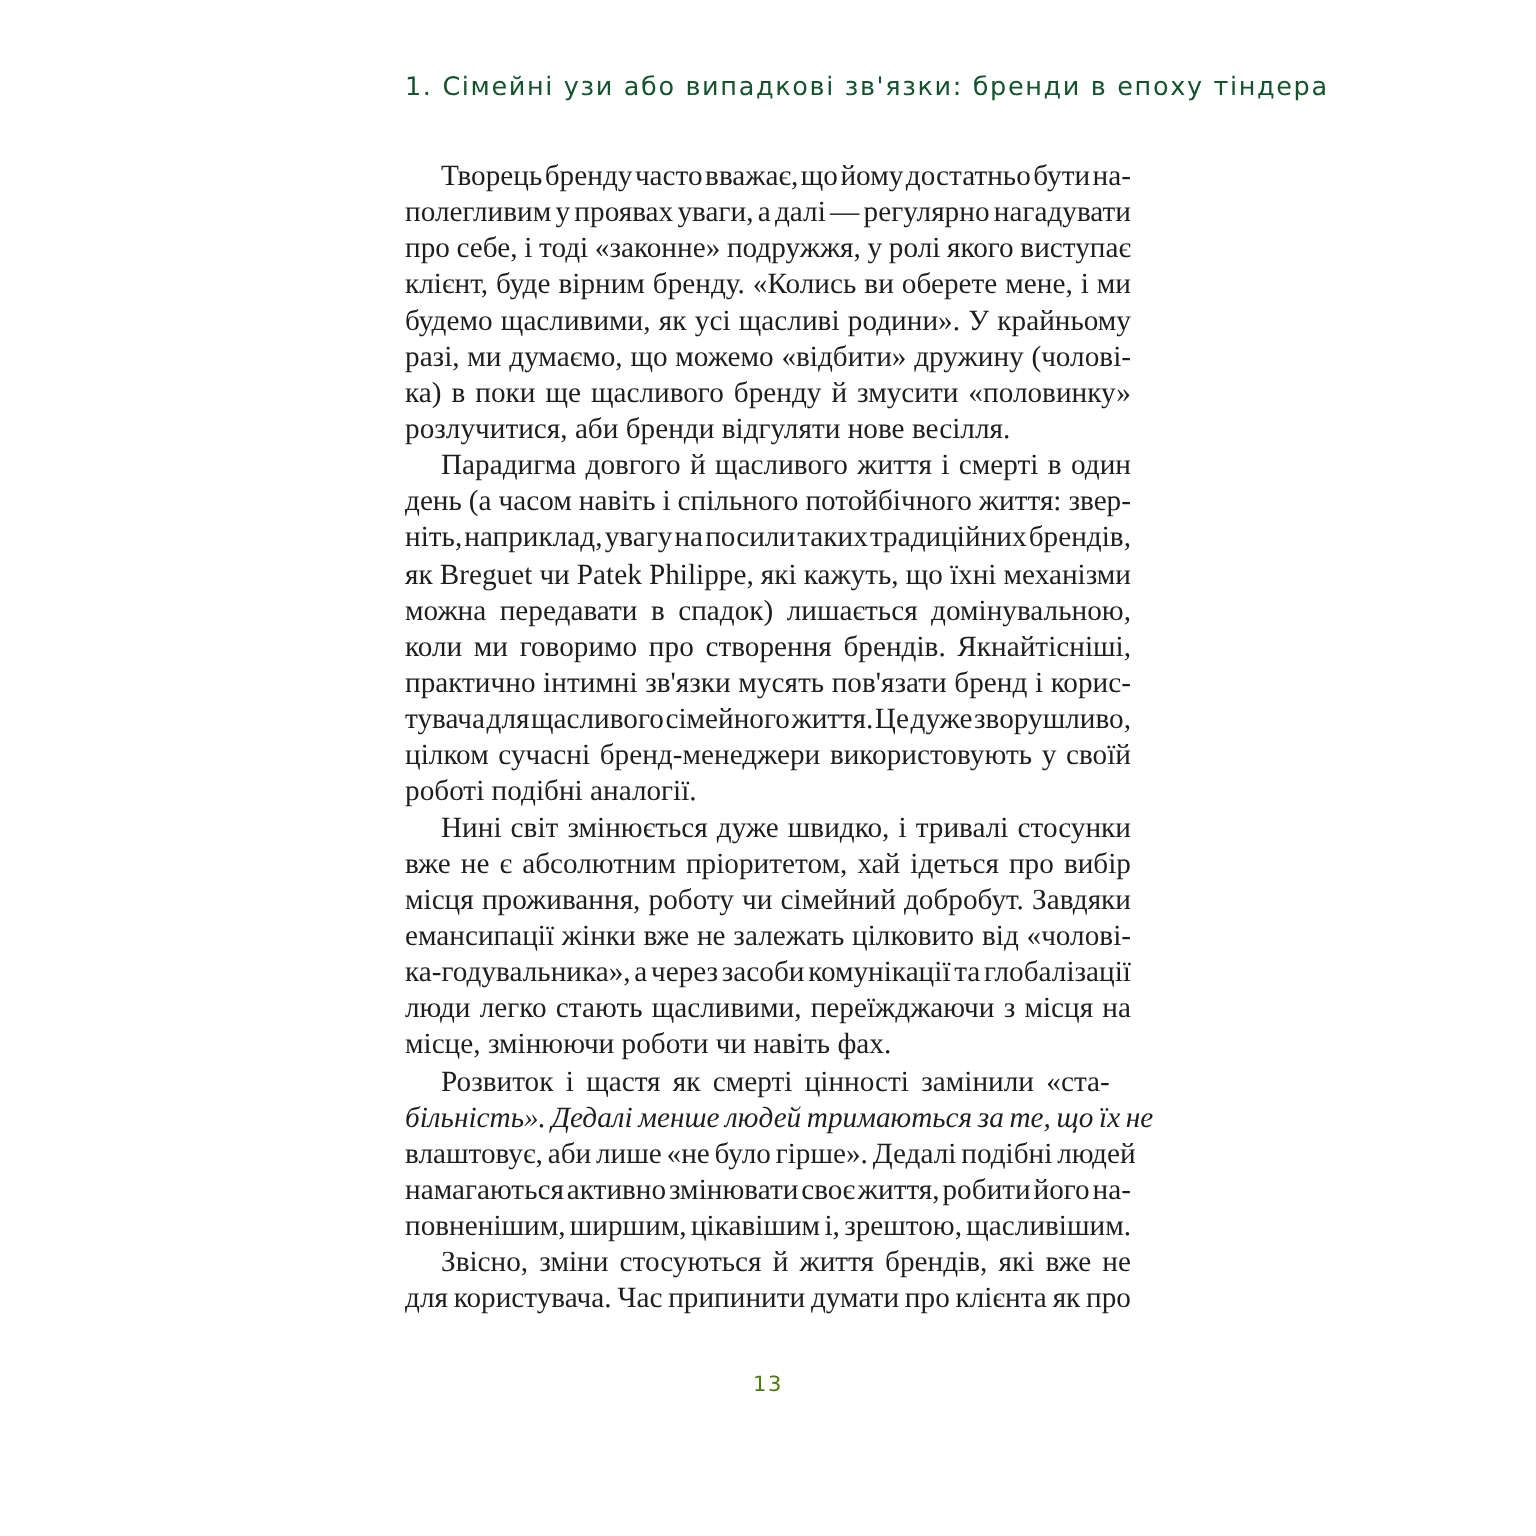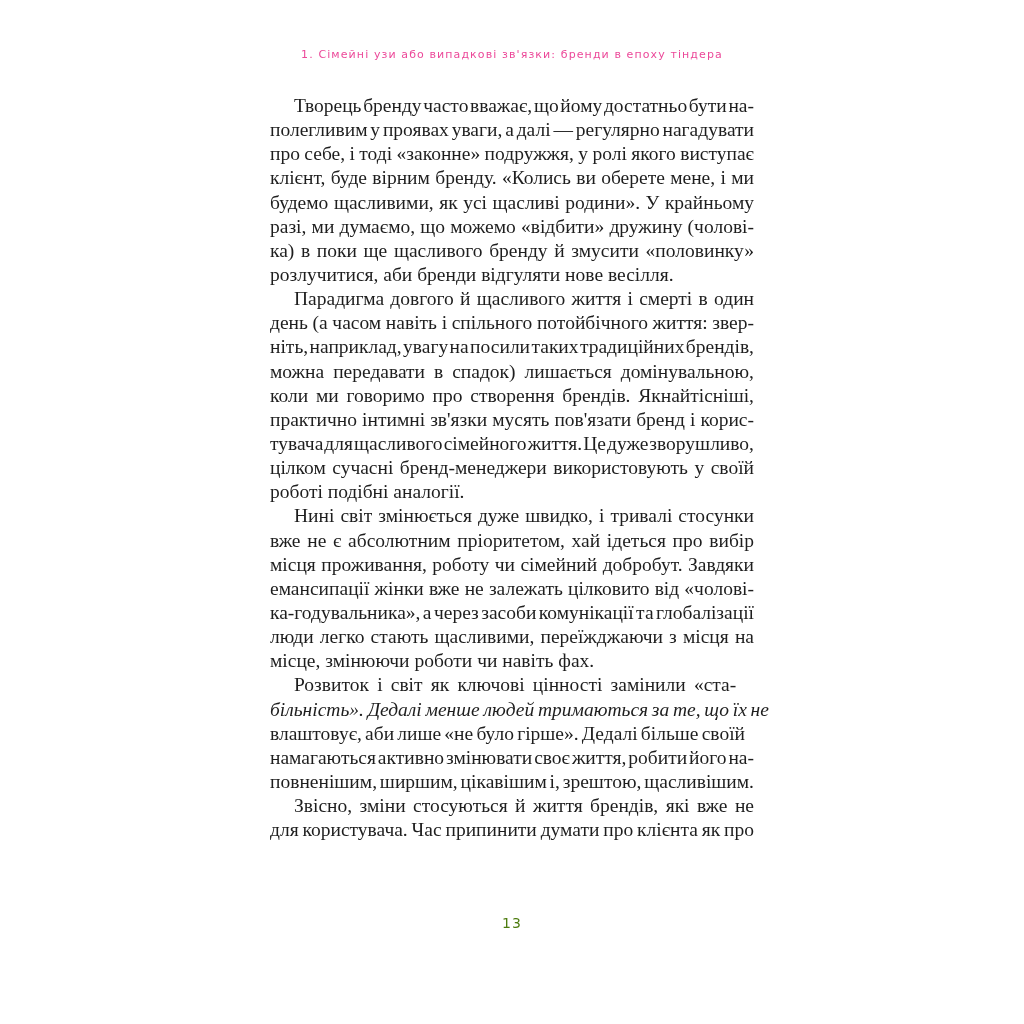--- a/index.html
+++ b/index.html
@@ -5,27 +5,27 @@
   html, body { margin: 0; padding: 0; background: #ffffff; }
   body { width: 1024px; height: 1024px; position: relative; overflow: hidden; }
   .page {
     position: absolute; left: 0; top: 0; width: 1024px; height: 1024px;
     background: #ffffff;
   }
   .running-head {
     position: absolute; top: 48px; left: 270px; width: 484px;
     text-align: center;
     font-family: "DejaVu Sans", sans-serif;
-    font-size: 11px;
+    font-size: 17px;
     letter-spacing: 1.1px;
-    color: #ec4899;
+    color: #14532d;
     white-space: nowrap;
   }
   .body-text {
-    position: absolute; top: 94px; left: 270px; width: 484px;
+    position: absolute; top: 106px; left: 270px; width: 484px;
     font-family: "Liberation Serif", serif;
     font-size: 19.5px;
     line-height: 24.15px;
     color: #1e1e1e;
   }
   .line {
     display: block;
     white-space: nowrap;
     text-align: justify;
     text-align-last: justify;
@@ -58,42 +58,43 @@
       <span class="line" style="white-space: nowrap; display: block; word-spacing: 0.660714px; text-align: left; text-align-last: left;">будемо щасливими, як усі щасливі родини». У крайньому</span>
       <span class="line" style="white-space: nowrap; display: block; word-spacing: 0.285714px; text-align: left; text-align-last: left;">разі, ми думаємо, що можемо «відбити» дружину (чолові-</span>
       <span class="line" style="white-space: nowrap; display: block; word-spacing: 1.7832px; text-align: left; text-align-last: left;">ка) в поки ще щасливого бренду й змусити «половинку»</span>
       <span class="line last">розлучитися, аби бренди відгуляти нове весілля.</span>
     </div>
 
     <div>
       <span class="line indent" style="white-space: nowrap; display: block; word-spacing: 1.39062px; text-align: left; text-align-last: left;">Парадигма довгого й щасливого життя і смерті в один</span>
       <span class="line" style="white-space: nowrap; display: block; word-spacing: -0.222656px; text-align: left; text-align-last: left;">день (а часом навіть і спільного потойбічного життя: звер-</span>
       <span class="line" style="white-space: nowrap; display: block; word-spacing: -3.45759px; text-align: left; text-align-last: left;">ніть, наприклад, увагу на посили таких традиційних брендів,</span>
+      <span class="line" style="white-space: nowrap; display: block; word-spacing: -0.159722px; text-align: left; text-align-last: left;">як Breguet чи Patek Philippe, які кажуть, що їхні механізми</span>
       <span class="line" style="white-space: nowrap; display: block; word-spacing: 4.09375px; text-align: left; text-align-last: left;">можна передавати в спадок) лишається домінувальною,</span>
       <span class="line" style="white-space: nowrap; display: block; word-spacing: 2.88802px; text-align: left; text-align-last: left;">коли ми говоримо про створення брендів. Якнайтісніші,</span>
       <span class="line" style="white-space: nowrap; display: block; word-spacing: 0.196429px; text-align: left; text-align-last: left;">практично інтимні зв'язки мусять пов'язати бренд і корис-</span>
       <span class="line" style="white-space: nowrap; display: block; word-spacing: -3.82812px; text-align: left; text-align-last: left;">тувача для щасливого сімейного життя. Це дуже зворушливо,</span>
       <span class="line" style="white-space: nowrap; display: block; word-spacing: 1.58125px; text-align: left; text-align-last: left;">цілком сучасні бренд-менеджери використовують у своїй</span>
       <span class="line last">роботі подібні аналогії.</span>
     </div>
 
     <div>
       <span class="line indent" style="white-space: nowrap; display: block; word-spacing: 1.16964px; text-align: left; text-align-last: left;">Нині світ змінюється дуже швидко, і тривалі стосунки</span>
       <span class="line" style="white-space: nowrap; display: block; word-spacing: 1.83203px; text-align: left; text-align-last: left;">вже не є абсолютним пріоритетом, хай ідеться про вибір</span>
       <span class="line" style="white-space: nowrap; display: block; word-spacing: 0.559896px; text-align: left; text-align-last: left;">місця проживання, роботу чи сімейний добробут. Завдяки</span>
       <span class="line" style="white-space: nowrap; display: block; word-spacing: 0.285714px; text-align: left; text-align-last: left;">емансипації жінки вже не залежать цілковито від «чолові-</span>
       <span class="line" style="white-space: nowrap; display: block; word-spacing: -2.4349px; text-align: left; text-align-last: left;">ка-годувальника», а через засоби комунікації та глобалізації</span>
       <span class="line" style="white-space: nowrap; display: block; word-spacing: 1.27009px; text-align: left; text-align-last: left;">люди легко стають щасливими, переїжджаючи з місця на</span>
       <span class="line last">місце, змінюючи роботи чи навіть фах.</span>
     </div>
 
     <div>
-      <span class="line indent" style="white-space: nowrap; display: block; word-spacing: 3.32366px; text-align: left; text-align-last: left;">Розвиток і світ як ключові цінності замінили «ста-</span>
+      <span class="line indent" style="white-space: nowrap; display: block; word-spacing: 3.32366px; text-align: left; text-align-last: left;">Розвиток і щастя як смерті цінності замінили «ста-</span>
       <span class="line" style="white-space: nowrap; display: block; word-spacing: -1.13715px; text-align: left; text-align-last: left; font-style: italic;">більність». Дедалі менше людей тримаються за те, що їх не</span>
-      <span class="line" style="white-space: nowrap; display: block; word-spacing: -1.67578px; text-align: left; text-align-last: left;">влаштовує, аби лише «не було гірше». Дедалі більше своїй</span>
+      <span class="line" style="white-space: nowrap; display: block; word-spacing: -1.67578px; text-align: left; text-align-last: left;">влаштовує, аби лише «не було гірше». Дедалі подібні людей</span>
       <span class="line" style="white-space: nowrap; display: block; word-spacing: -2.97098px; text-align: left; text-align-last: left;">намагаються активно змінювати своє життя, робити його на-</span>
       <span class="line" style="white-space: nowrap; display: block; word-spacing: -2.00312px; text-align: left; text-align-last: left;">повненішим, ширшим, цікавішим і, зрештою, щасливішим.</span>
     </div>
 
     <div>
       <span class="line indent" style="white-space: nowrap; display: block; word-spacing: 2.55273px; text-align: left; text-align-last: left;">Звісно, зміни стосуються й життя брендів, які вже не</span>
       <span class="line" style="white-space: nowrap; display: block; word-spacing: -1.00781px; text-align: left; text-align-last: left;">для користувача. Час припинити думати про клієнта як про</span>
     </div>
   </div>
 

